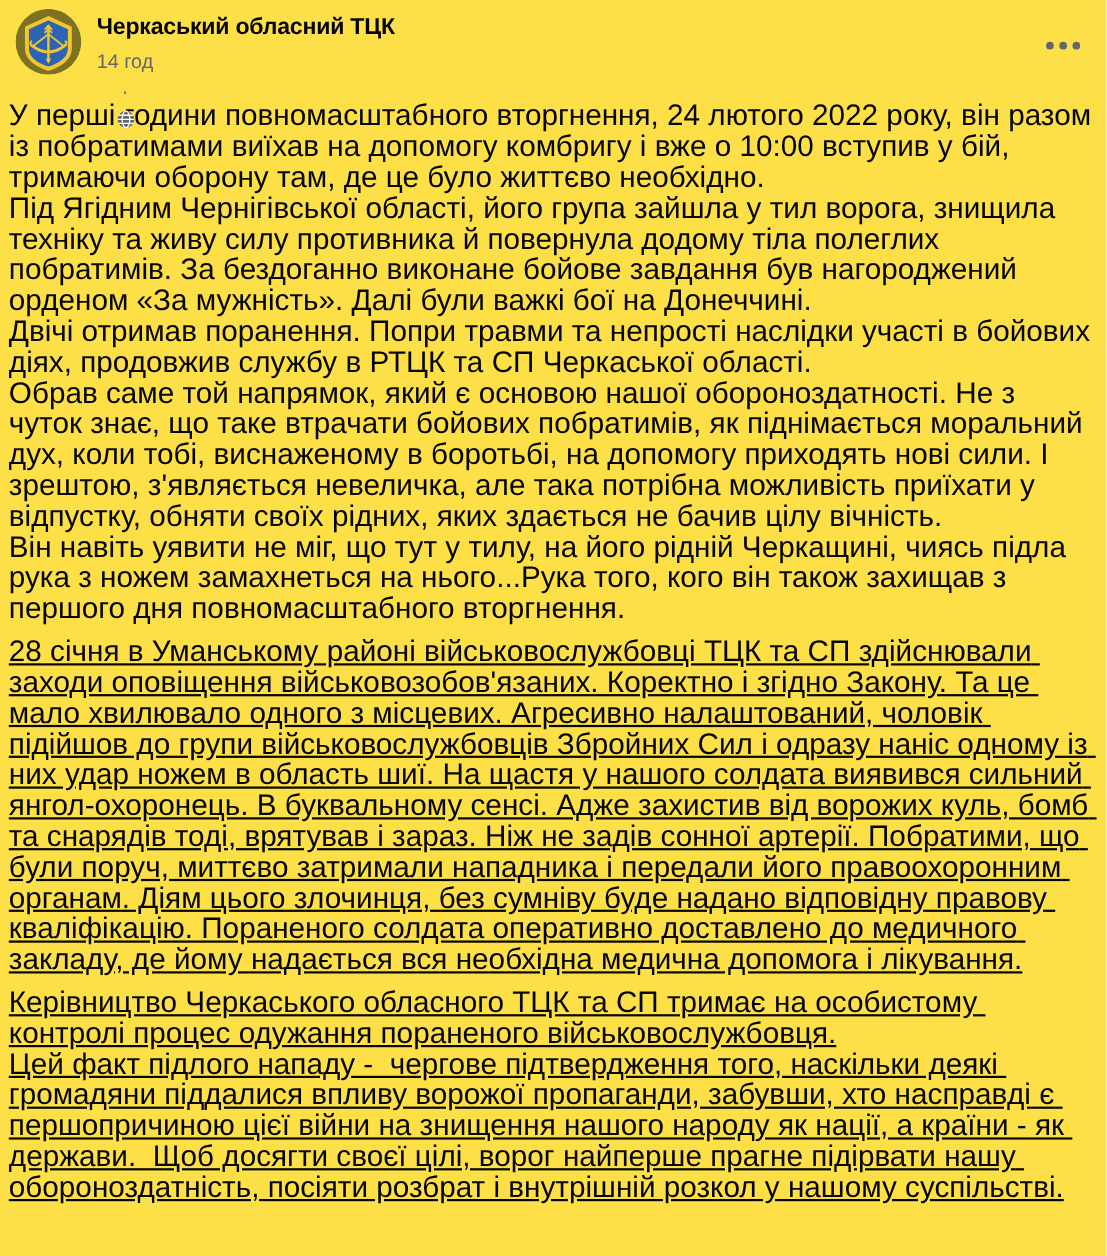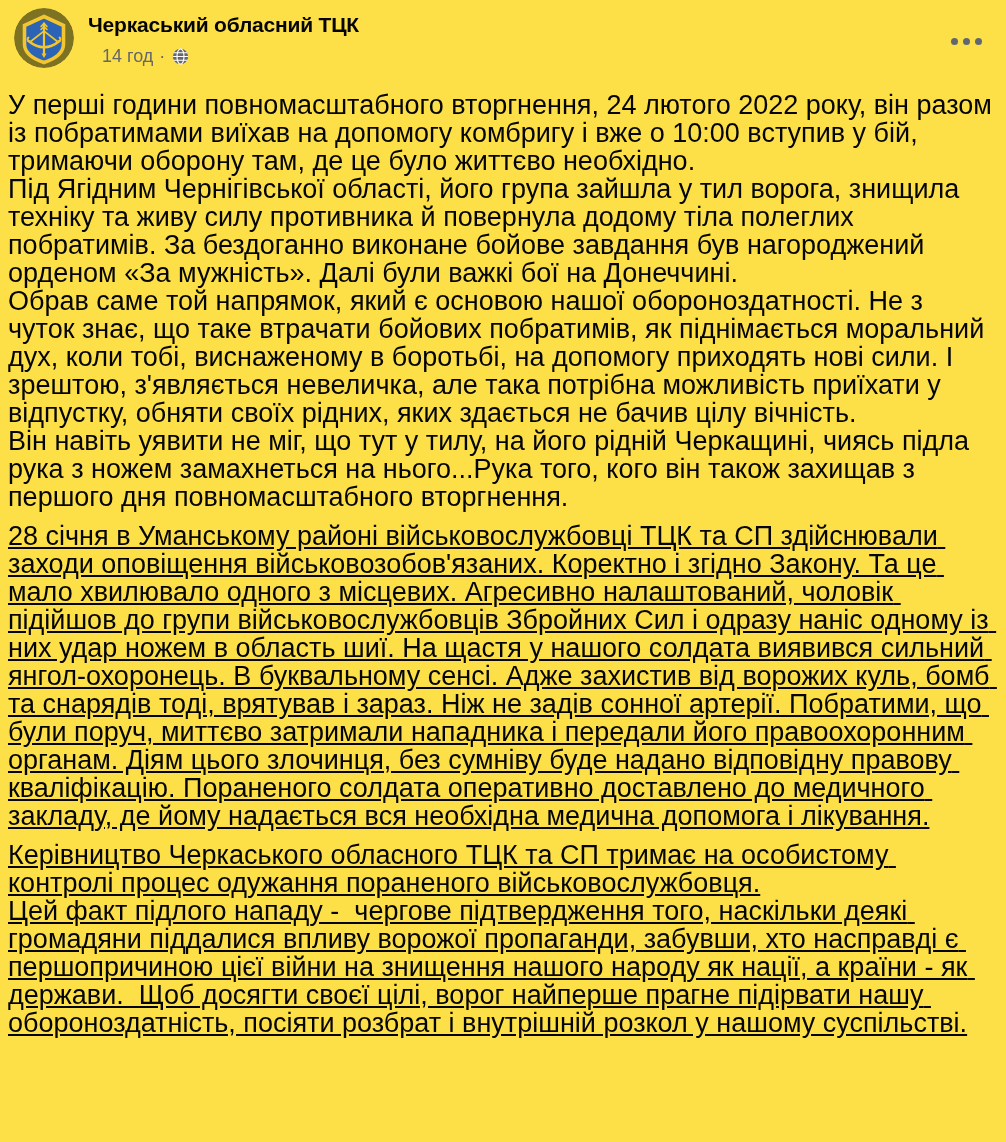--- a/index.html
+++ b/index.html
@@ -34,26 +34,27 @@
     left: 88px; top: 13px;
     font-size: 21px;
     font-weight: 700;
     letter-spacing: -0.2px;
     color: #050505;
     cursor: pointer;
     white-space: nowrap;
   }
   .post-meta {
     position: absolute;
-    left: 102px; top: 46px;
+    left: 88px; top: 46px;
     display: flex;
     align-items: center;
     gap: 6px;
     color: #65676B;
     font-size: 18px;
+    flex-direction: column;
   }
   .post-meta .timestamp { cursor: pointer; }
   .globe { display: inline-flex; margin-left: 1px; }
   .more-options {
     position: absolute;
     right: 22px; top: 30px;
     display: flex;
     align-items: center;
     gap: 5px;
     background: none;
@@ -124,20 +125,21 @@
       <span class="dot"></span>
       <span class="dot"></span>
     </button>
 
   </div>
 
   <div class="post-body">
       <div class="text-block">
         <p class="post-paragraph">У перші години повномасштабного вторгнення, 24 лютого 2022 року, він разом із побратимами виїхав на допомогу комбригу і вже о 10:00 вступив у бій, тримаючи оборону там, де це було життєво необхідно.</p>
         <p class="post-paragraph">Під Ягідним Чернігівської області, його група зайшла у тил ворога, знищила техніку та живу силу противника й повернула додому тіла полеглих побратимів. За бездоганно виконане бойове завдання був нагороджений орденом «За мужність». Далі були важкі бої на Донеччині.</p>
+        <p class="post-paragraph">Двічі отримав поранення. Попри травми та непрості наслідки участі в бойових діях, продовжив службу в РТЦК та СП Черкаської області.</p>
         <p class="post-paragraph">Обрав саме той напрямок, який є основою нашої обороноздатності. Не з чуток знає, що таке втрачати бойових побратимів, як піднімається моральний дух, коли тобі, виснаженому в боротьбі, на допомогу приходять нові сили. І зрештою, з'являється невеличка, але така потрібна можливість приїхати у відпустку, обняти своїх рідних, яких здається не бачив цілу вічність.</p>
         <p class="post-paragraph">Він навіть уявити не міг, що тут у тилу, на його рідній Черкащині, чиясь підла рука з ножем замахнеться на нього...Рука того, кого він також захищав з першого дня повномасштабного вторгнення.</p>
       </div>
       <div class="text-block">
         <p class="post-paragraph">28 січня в Уманському районі військовослужбовці ТЦК та СП здійснювали заходи оповіщення військовозобов'язаних. Коректно і згідно Закону. Та це мало хвилювало одного з місцевих. Агресивно налаштований, чоловік підійшов до групи військовослужбовців Збройних Сил і одразу наніс одному із них удар ножем в область шиї. На щастя у нашого солдата виявився сильний янгол-охоронець. В буквальному сенсі. Адже захистив від ворожих куль, бомб та снарядів тоді, врятував і зараз. Ніж не задів сонної артерії. Побратими, що були поруч, миттєво затримали нападника і передали його правоохоронним органам. Діям цього злочинця, без сумніву буде надано відповідну правову кваліфікацію. Пораненого солдата оперативно доставлено до медичного закладу, де йому надається вся необхідна медична допомога і лікування.</p>
       </div>
       <div class="text-block">
         <p class="post-paragraph">Керівництво Черкаського обласного ТЦК та СП тримає на особистому контролі процес одужання пораненого військовослужбовця.</p>
         <p class="post-paragraph">Цей факт підлого нападу -  чергове підтвердження того, наскільки деякі громадяни піддалися впливу ворожої пропаганди, забувши, хто насправді є першопричиною цієї війни на знищення нашого народу як нації, а країни - як держави.  Щоб досягти своєї цілі, ворог найперше прагне підірвати нашу обороноздатність, посіяти розбрат і внутрішній розкол у нашому суспільстві.</p>
       </div>

